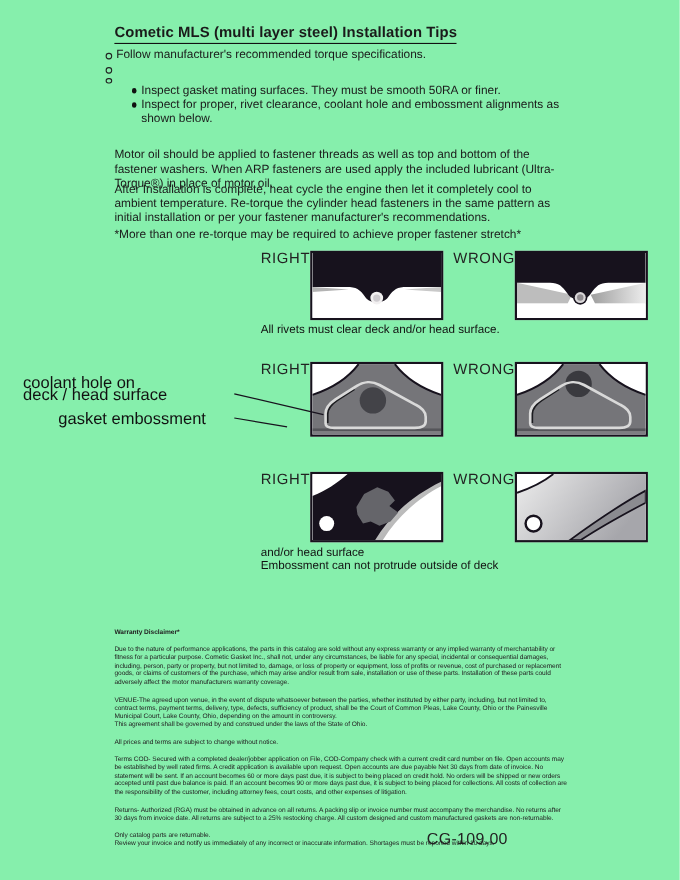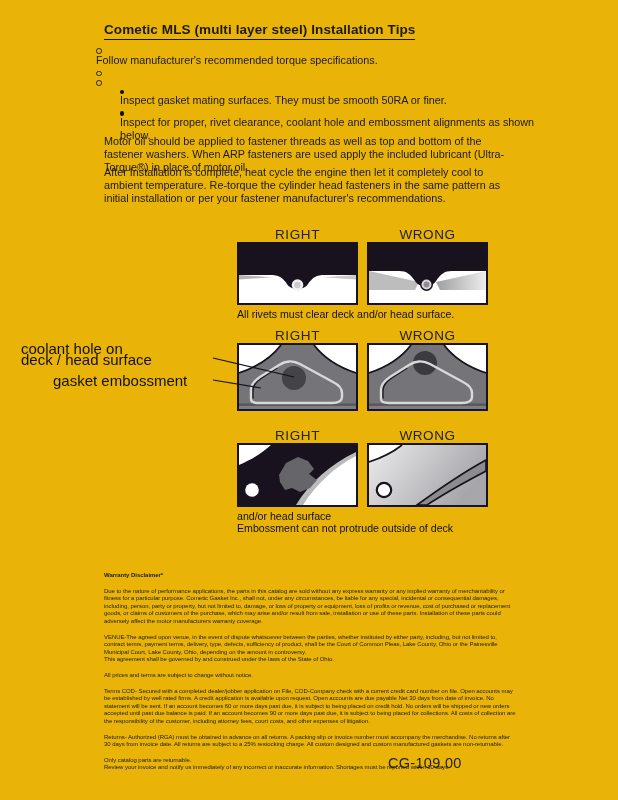--- a/index.html
+++ b/index.html
@@ -1,37 +1,37 @@
 <!DOCTYPE html>
 <html><head>
 <meta charset="utf-8">
 <style>
   html,body{margin:0;padding:0;background:#ffffff;}
-  .page{position:relative;width:618px;height:800px;background:#eab308;overflow:hidden;
+  .page{position:relative;width:618px;height:800px;background:#86efac;overflow:hidden;
         font-family:"Liberation Sans", sans-serif;color:#1a1a1a;}
   
   .title{position:absolute;left:104px;top:22px;font-size:13.5px;font-weight:bold;
          border-bottom:1.6px solid #111;padding-bottom:2px;letter-spacing:.1px;}
   
   .tips{position:absolute;left:96px;top:44px;width:440px;font-size:10.8px;line-height:13px;}
-  .tip,.subtip{display:flex;align-items:flex-start;margin-bottom:0;flex-direction:column;}
+  .tip,.subtip{display:flex;align-items:flex-start;margin-bottom:0;}
   .subtip{padding-left:24px;}
   .b-open{flex:0 0 auto;width:3.6px;height:3.6px;border:1.1px solid #222;border-radius:50%;
           margin:4px 4px 0 0;}
   .b-fill{flex:0 0 auto;width:4.4px;height:4.4px;background:#111;border-radius:50%;
           margin:4px 4px 0 0;}
   
   .diesel-head{position:absolute;left:104px;top:116px;font-size:12.5px;font-weight:bold;}
   .bodytext{position:absolute;left:104px;width:416px;font-size:10.8px;line-height:13px;}
   .p1{top:135px;} .p2{top:166px;} .p3{top:207px;}
   
   .dsec{position:absolute;left:0;width:618px;}
   .row1{top:228px;} .row2{top:329px;} .row3{top:429px;}
   .prow{display:flex;gap:9px;margin-left:237px;}
-  .pcol{display:flex;flex-direction:column;}
+  .pcol{display:flex;flex-direction:row;}
   .plabel{text-align:center;font-size:13.5px;line-height:14px;color:#222;letter-spacing:.6px;}
   .panel{width:117px;border:2px solid #17121d;background:#fff;line-height:0;}
   .pcap{margin-left:237px;margin-top:3px;font-size:10.6px;line-height:12px;color:#111;}
   
   .anno{position:absolute;width:210px;text-align:left;font-size:15px;line-height:11px;color:#111;margin-left:21px;}
   .anno1{top:14px;left:0;} .anno2{top:46px;left:0;padding-left:32px;}
   .anno-lines{position:absolute;top:0;left:0;pointer-events:none;}
   
   .disc{position:absolute;left:104px;top:572px;width:414px;font-size:6px;line-height:7.6px;
         color:#222;letter-spacing:-.05px;}
@@ -64,20 +64,21 @@
       <span>Inspect gasket mating surfaces.  They must be smooth 50RA or finer.</span>
     </div>
     <div class="subtip">
       <span class="b-fill"></span>
       <span>Inspect for proper, rivet clearance, coolant hole and embossment alignments as shown below.</span>
     </div>
   </div>
 
   <div class="bodytext p1">Motor oil should be applied to fastener threads as well as top and bottom of the fastener washers. When ARP fasteners are used apply the included lubricant (Ultra-Torque®) in place of motor oil.</div>
   <div class="bodytext p2">After Installation is complete, heat cycle the engine then let it completely cool to ambient temperature. Re-torque the cylinder head fasteners in the same pattern as initial installation or per your fastener manufacturer's recommendations.</div>
+  <div class="bodytext p3">*More than one re-torque may be required to achieve proper fastener stretch*</div>
 
   <div class="dsec row1">
     <div class="prow">
       <div class="pcol">
         <div class="plabel">RIGHT</div>
         <div class="panel">
           <svg width="117" height="59" viewBox="0 0 117 59">
             <rect x="0" y="0" width="117" height="59" fill="#ffffff"></rect>
             <path d="M0,31 L33,33.2 L0,35.4 Z" fill="#b3b3b3"></path>
             <path d="M117,31 L84,33.2 L117,35.4 Z" fill="#c9c9c9"></path>

